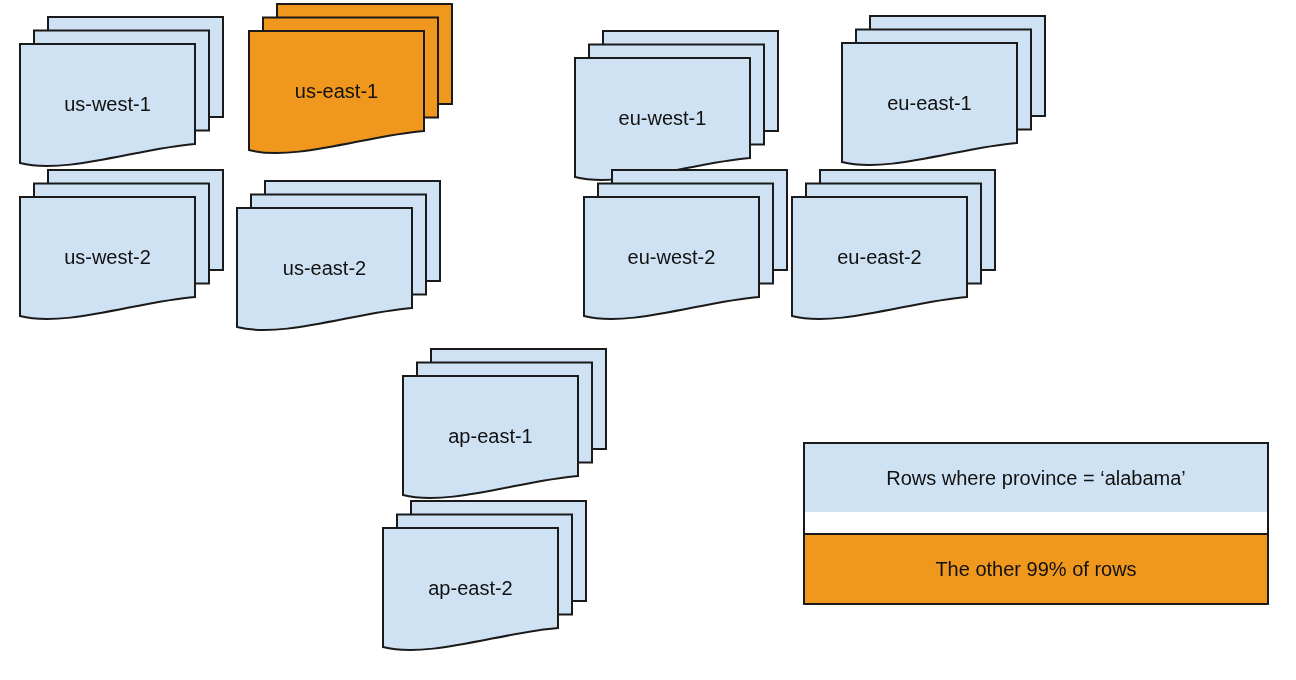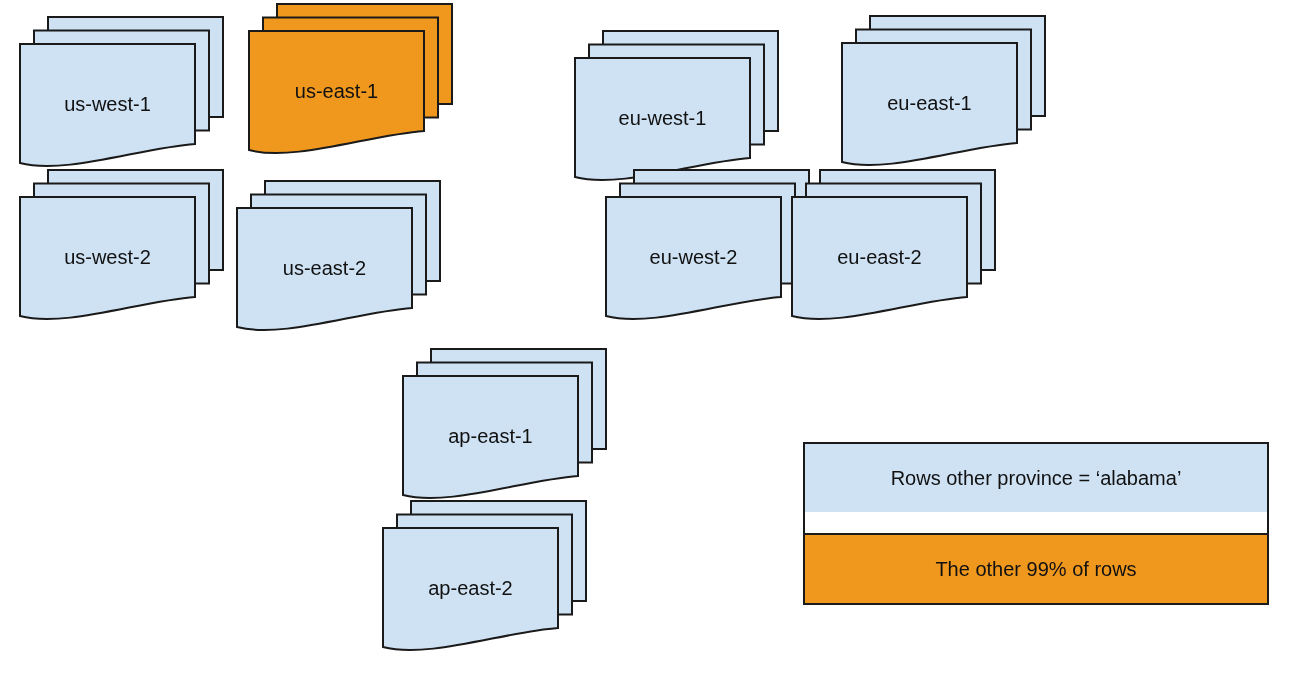--- a/index.html
+++ b/index.html
@@ -96,21 +96,21 @@
         </svg>
       </div>
       <div class="stack" style="left: 235px; top: 180px;">
         <svg width="208" height="154" viewBox="0 0 208 154">
           <rect x="30" y="1" width="175" height="100" fill="#cfe2f3" stroke="#1a1a1a" stroke-width="2"></rect>
           <rect x="16" y="14.5" width="175" height="100" fill="#cfe2f3" stroke="#1a1a1a" stroke-width="2"></rect>
           <path d="M2,28 h175 v100 C122,132 47,159 2,147 Z" fill="#cfe2f3" stroke="#1a1a1a" stroke-width="2"></path>
           <text x="89.5" y="95" text-anchor="middle">us-east-2</text>
         </svg>
       </div>
-      <div class="stack" style="left: 604px; top: 169px;">
+      <div class="stack" style="left: 582px; top: 169px;">
         <svg width="208" height="154" viewBox="0 0 208 154">
           <rect x="30" y="1" width="175" height="100" fill="#cfe2f3" stroke="#1a1a1a" stroke-width="2"></rect>
           <rect x="16" y="14.5" width="175" height="100" fill="#cfe2f3" stroke="#1a1a1a" stroke-width="2"></rect>
           <path d="M2,28 h175 v100 C122,132 47,159 2,147 Z" fill="#cfe2f3" stroke="#1a1a1a" stroke-width="2"></path>
           <text x="89.5" y="95" text-anchor="middle">eu-west-2</text>
         </svg>
       </div>
       <div class="stack" style="left: 790px; top: 169px;">
         <svg width="208" height="154" viewBox="0 0 208 154">
           <rect x="30" y="1" width="175" height="100" fill="#cfe2f3" stroke="#1a1a1a" stroke-width="2"></rect>
@@ -132,20 +132,20 @@
           <rect x="30" y="1" width="175" height="100" fill="#cfe2f3" stroke="#1a1a1a" stroke-width="2"></rect>
           <rect x="16" y="14.5" width="175" height="100" fill="#cfe2f3" stroke="#1a1a1a" stroke-width="2"></rect>
           <path d="M2,28 h175 v100 C122,132 47,159 2,147 Z" fill="#cfe2f3" stroke="#1a1a1a" stroke-width="2"></path>
           <text x="89.5" y="95" text-anchor="middle">ap-east-2</text>
         </svg>
       </div>
     </div>
 
   <div class="legend">
     <div class="legend-row" id="legend-row-0" style="background: rgb(207, 226, 243);">
-      <span>Rows other province = ‘alabama’</span>
+      <span>Rows where province = ‘alabama’</span>
     </div>
     <div class="legend-row" id="legend-row-1" style="background: rgb(240, 152, 30);">
       <span>The other 99% of rows</span>
     </div>
   </div>
 
 </div>
 
 </body></html>

